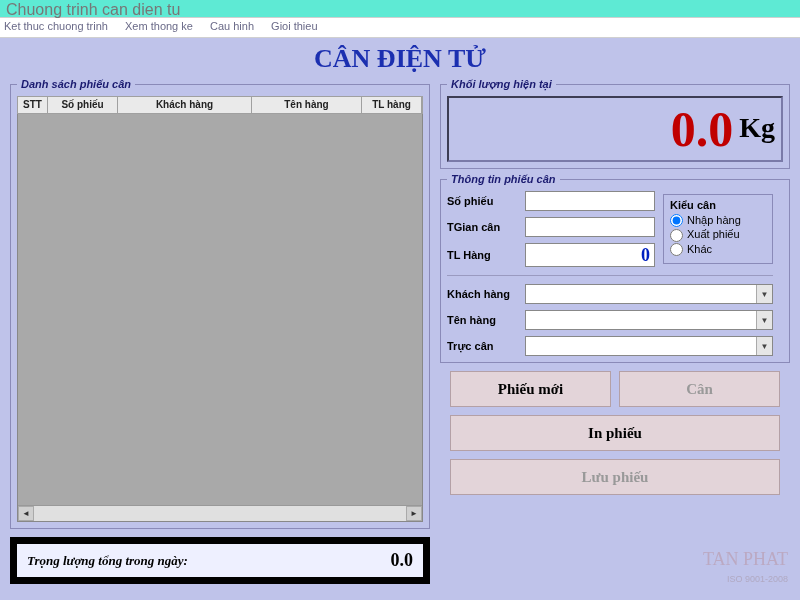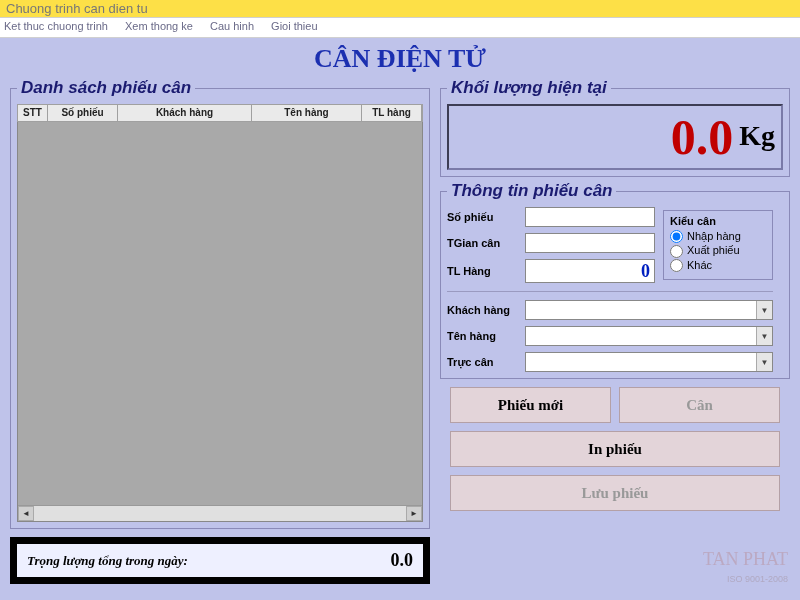--- a/index.html
+++ b/index.html
@@ -6,25 +6,25 @@
   body {
     font-family: "Segoe UI", Tahoma, sans-serif;
     font-size: 11px;
     background: #ececec;
     width: 800px;
     height: 600px;
     overflow: hidden;
   }
   .titlebar {
     height: 18px;
-    background: #fde047;
+    background: #5eead4;
     border-bottom: 1px solid #d0d0d0;
     padding: 1px 6px;
     color: #777;
-    font-size: 13px;
+    font-size: 16px;
   }
   .menubar {
     height: 20px;
     background: #fff;
     border-bottom: 1px solid #d0d0d0;
     padding: 2px 4px;
     color: #6a6a88;
     font-size: 11px;
   }
   .menubar span { margin-right: 14px; cursor: default; }
@@ -54,21 +54,21 @@
   fieldset {
     border: 1px solid #8a8ab8;
     padding: 6px;
     background: transparent;
   }
   legend {
     font-style: italic;
     font-weight: bold;
     color: #1b1b70;
     padding: 0 4px;
-    font-size: 17px;
+    font-size: 11px;
   }
 
   .list-fieldset { flex:1; display:flex; flex-direction:column; }
   .table-header {
     display:flex;
     background:#eaeaea;
     border:1px solid #a0a0a0;
     font-size:10px;
     height:18px;
   }

